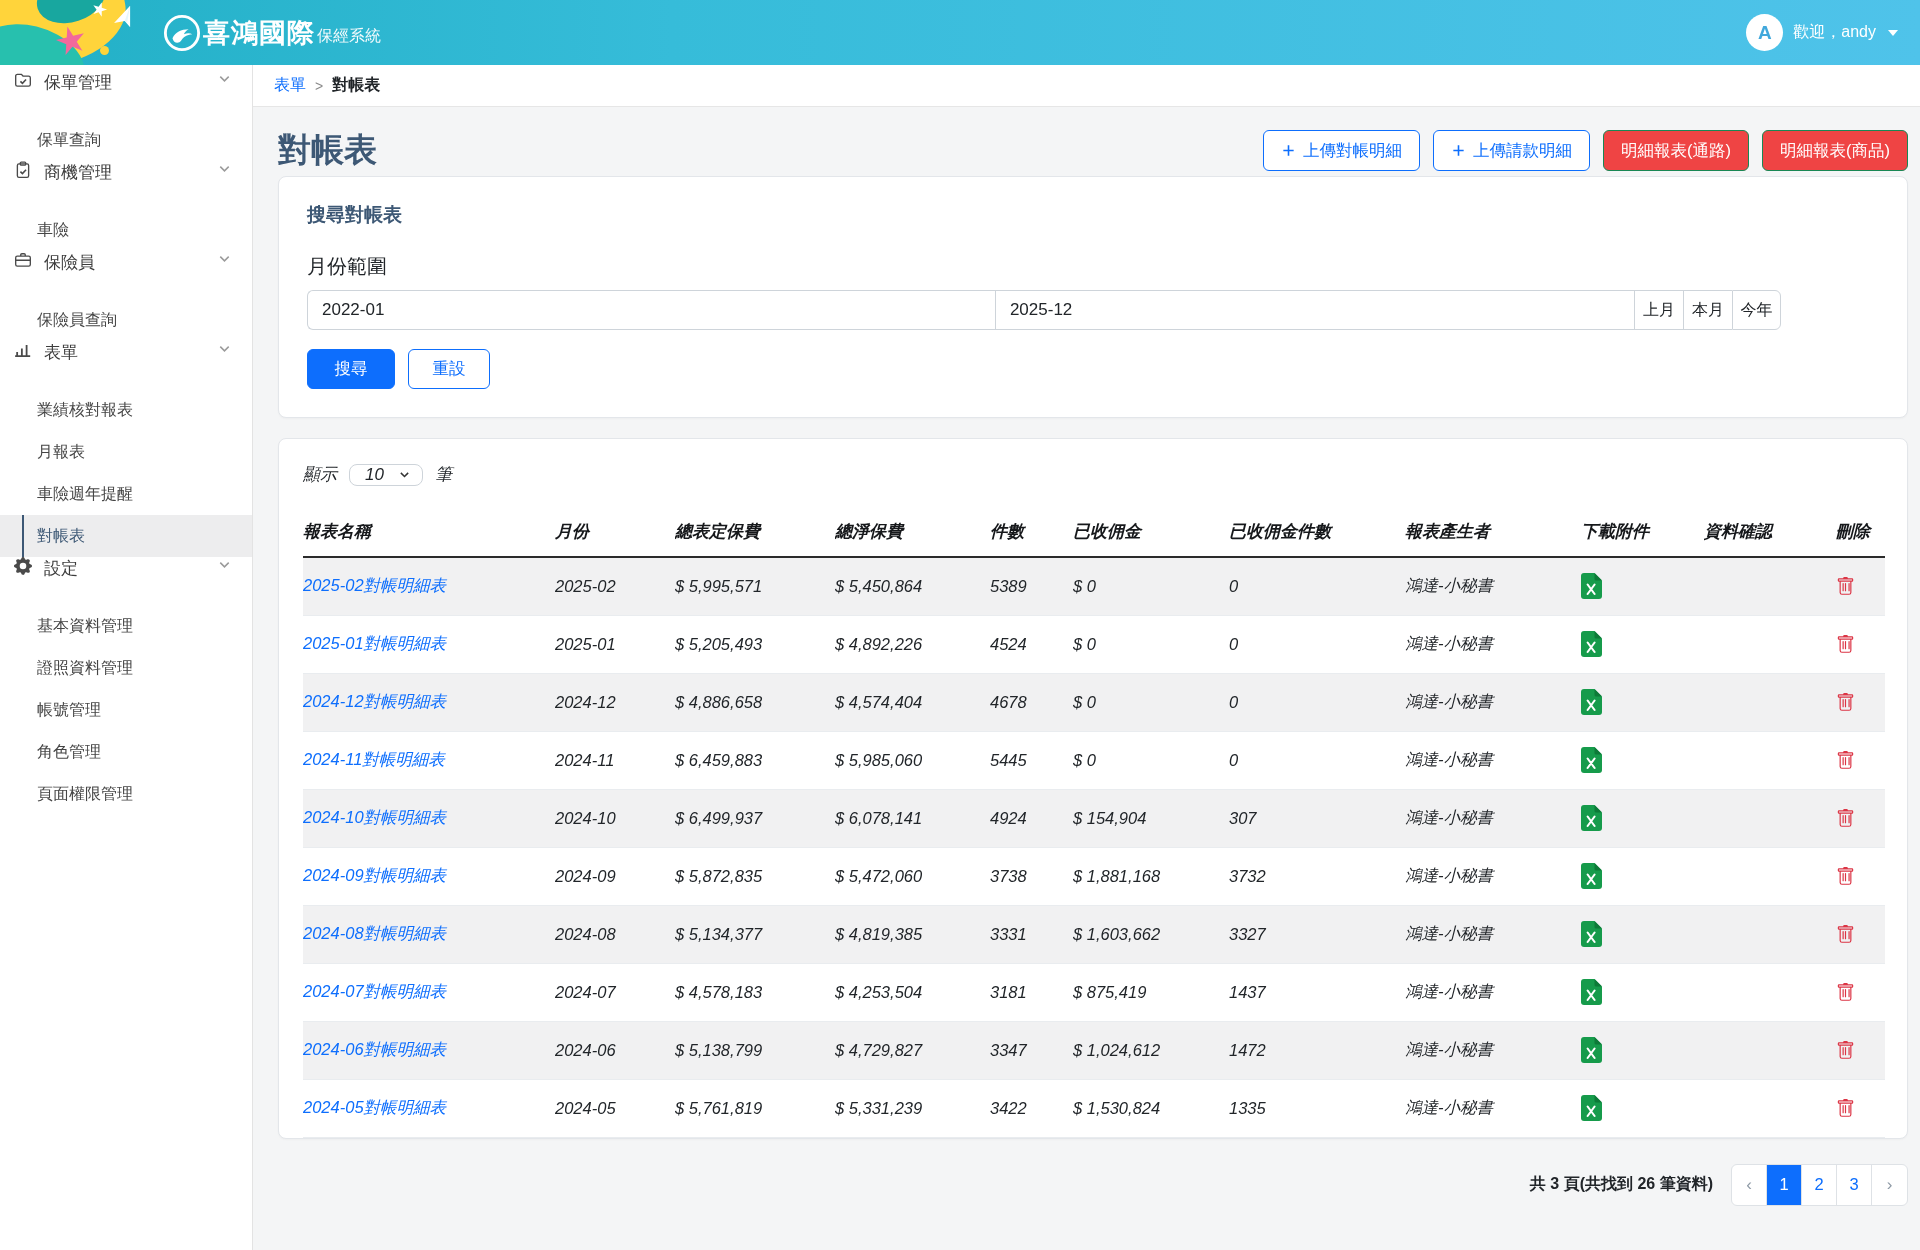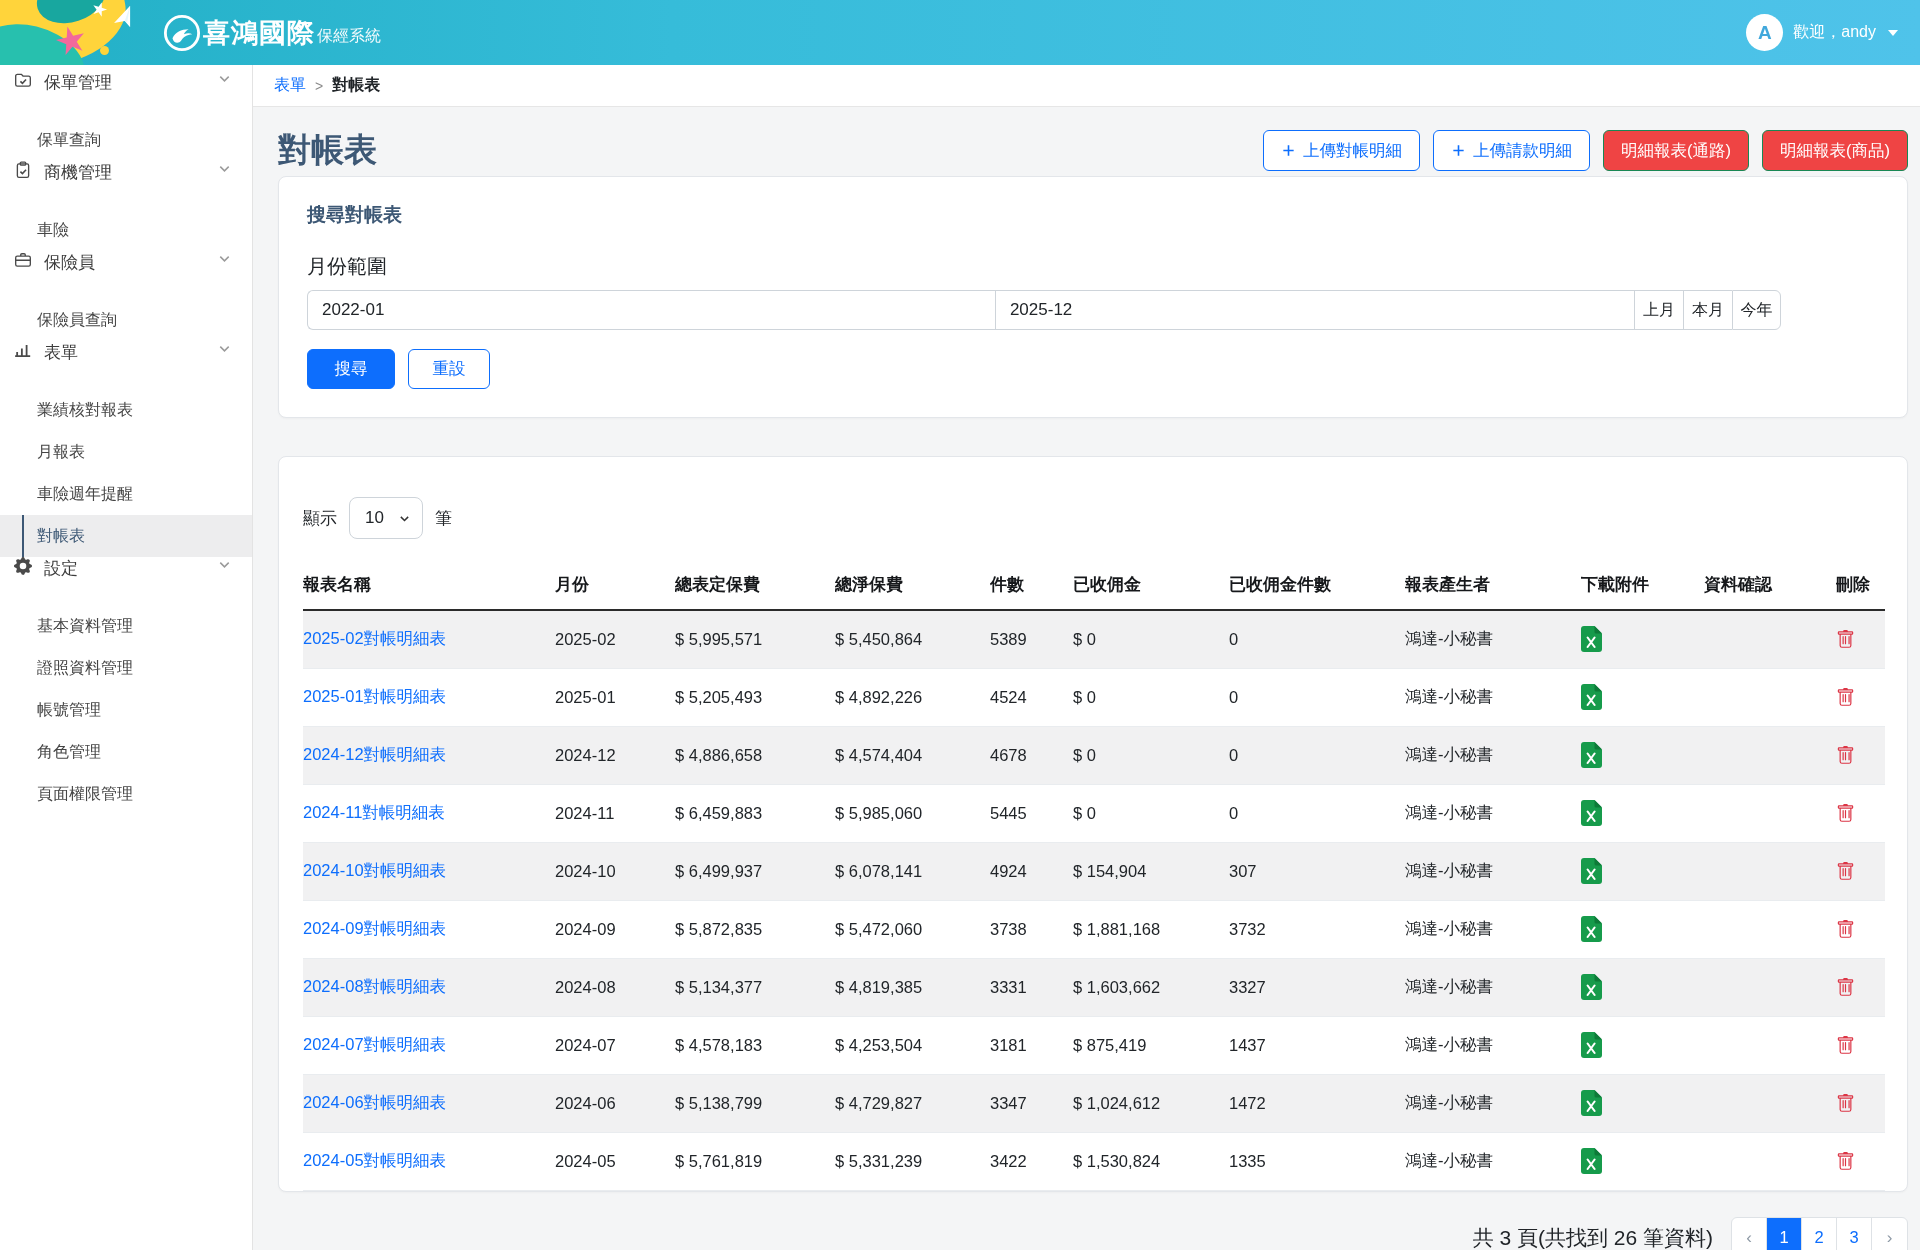--- a/index.html
+++ b/index.html
@@ -63,33 +63,33 @@
   .input-group { display:flex; width:calc(100% - 98px); height:40px; }
   .ig-input { border:1px solid #ced4da; border-right:none; padding:0 14px; font-size:17px; color:#212529; font-family:inherit; outline:none; background:#fff; min-width:0; }
   .ig-input.first { border-radius:6px 0 0 6px; flex:1.08; }
   .ig-input.second { flex:1; }
   .ig-btn { width:49px; border:1px solid #ced4da; border-right:none; background:#fff; font-size:16px; color:#212529; cursor:pointer; font-family:inherit; padding:0; }
   .ig-btn:last-child { border-right:1px solid #ced4da; border-radius:0 6px 6px 0; }
   .form-actions { margin-top:19px; display:flex; gap:13px; }
   .btn-primary { background:#0d6efd; border-color:#0d6efd; color:#fff; width:88px; justify-content:center; height:40px; }
   .btn-reset { color:#0d6efd; border-color:#0d6efd; width:82px; justify-content:center; height:40px; }
 
-  .table-card { margin-top:38px; padding:40px 24px 0; }
+  .table-card { margin-top:20px; padding:24px 24px 0;font-style:italic; }
   .show-row { display:flex; align-items:center; gap:12px; font-size:17px; color:#212529; }
-  .select-box { width:74px; height:42px; border:1px solid #ced4da; border-radius:8px; background:#fff; display:flex; align-items:center; justify-content:space-between; padding:0 11px 0 15px; font-size:17px; cursor:pointer; }
+  .select-box { width:74px; height:22px; border:1px solid #ced4da; border-radius:8px; background:#fff; display:flex; align-items:center; justify-content:space-between; padding:0 11px 0 15px; font-size:17px; cursor:pointer; }
 
   table { width:100%; border-collapse:collapse; table-layout:fixed; margin-top:24px; }
   thead th { text-align:left; font-size:17px; color:#16181b; padding:10px 8px 13px 0; border-bottom:2px solid #2b2b2b; font-weight:bold; white-space:nowrap; overflow:hidden; }
   tbody td { height:58px; font-size:16.5px; color:#212529; padding:0 8px 0 0; border-bottom:1px solid #e9ecef; white-space:nowrap; overflow:hidden; }
   tbody tr:nth-child(odd) { background:#f1f1f2; }
   .row-link { color:#0d6efd; text-decoration:none; cursor:pointer; }
   .icon-btn { display:inline-flex; cursor:pointer; vertical-align:middle; }
 
   .pagination-row { display:flex; justify-content:flex-end; align-items:center; gap:18px; margin-top:25px; padding-bottom:16px; }
-  .page-summary { font-size:21px; color:#212529; }
+  .page-summary { font-size:16px; color:#212529;font-weight:bold; }
   .pager { display:flex; border:1px solid #dee2e6; border-radius:6px; overflow:hidden; background:#fff; }
   .pg { min-width:35px; height:40px; display:flex; align-items:center; justify-content:center; font-size:16.5px; color:#0d6efd; border-right:1px solid #dee2e6; cursor:pointer; padding:0 6px; user-select:none; }
   .pg:last-child { border-right:none; }
   .pg.nav { color:#8d99a5; font-size:17px; }
   .pg.active { background:#0d6efd; color:#fff; }
 </style>
 </head>
 <body>
 
 <div class="header">

